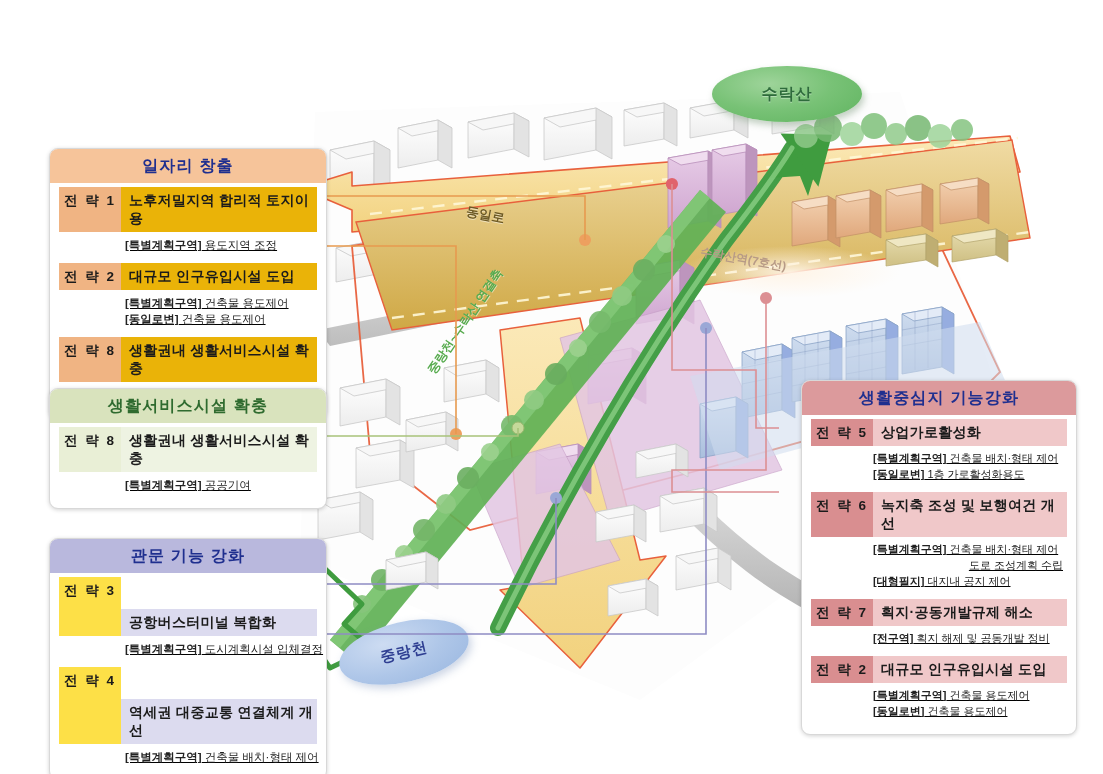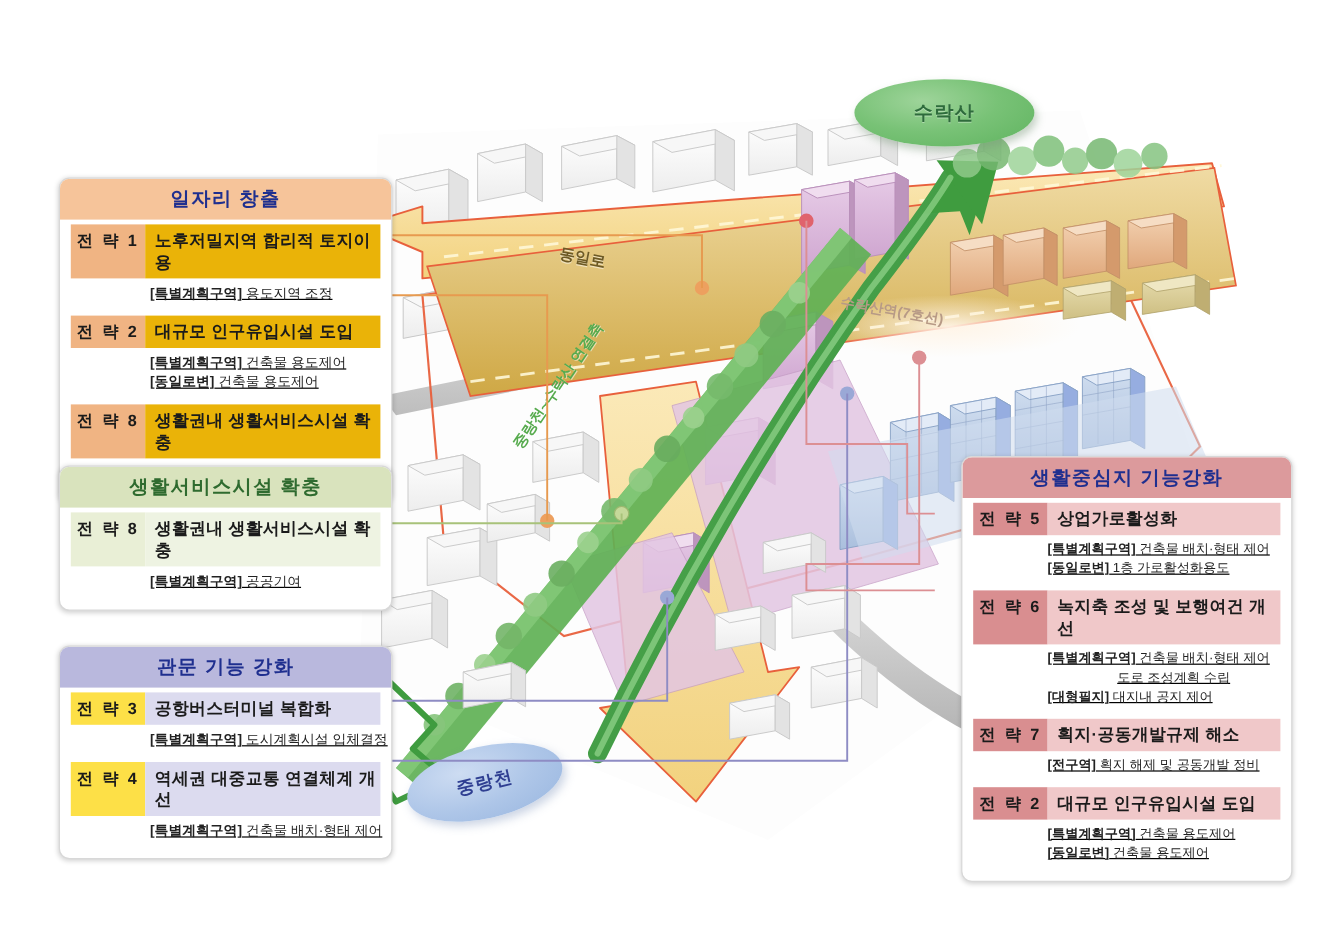--- a/index.html
+++ b/index.html
@@ -73,39 +73,39 @@
     font-size:13.5px;font-weight:bold;color:#1b1b1b;
     padding:5px 0 4px;letter-spacing:2px;
   }
   .strategy-title{
     flex:1 1 auto;font-size:14px;font-weight:bold;color:#1b1b1b;
     padding:5px 0 4px 8px;letter-spacing:.3px;
   }
   .strategy-notes{padding:5px 4px 5px 66px;text-decoration:underline;}
   .note{font-size:11.5px;color:#222;line-height:1.45;white-space:nowrap;}
   .note .tagp{font-weight:bold;}
-  .note.indent{padding-left:58px;}
+  .note.indent{padding-left:58px;text-align:right;}
 
   
   #panel-jobs{left:49px;top:148px;width:276px;}
   #panel-jobs .panel-head{background:#f6c49a;color:#1f2f8f;}
   #panel-jobs .strategy-tag{background:#f0b483;}
   #panel-jobs .strategy-title{background:#eab308;}
 
   
   #panel-service{left:49px;top:388px;width:276px;}
   #panel-service .panel-head{background:#d9e3bd;color:#2f6b2f;}
   #panel-service .strategy-tag{background:#e9efd6;}
   #panel-service .strategy-title{background:#eef3e2;}
 
   
   #panel-gateway{left:49px;top:538px;width:276px;}
   #panel-gateway .panel-head{background:#b9b8dd;color:#1f2f8f;}
   #panel-gateway .strategy-tag{background:#fde047;}
-  #panel-gateway .strategy-title{background:#dcdbef;}
+  #panel-gateway .strategy-title{background:#dcdbef;margin-top:32px;}
 
   
   #panel-center{left:779px;top:380px;width:274px;margin-left:22px;}
   #panel-center .panel-head{background:#dc9a9c;color:#1f2f8f;}
   #panel-center .strategy-tag{background:#d98e90;}
   #panel-center .strategy-title{background:#f0c8c9;}
   #panel-center .note{font-size:11px;}
   #panel-center .strategy-notes{padding-left:62px;}
 
   

